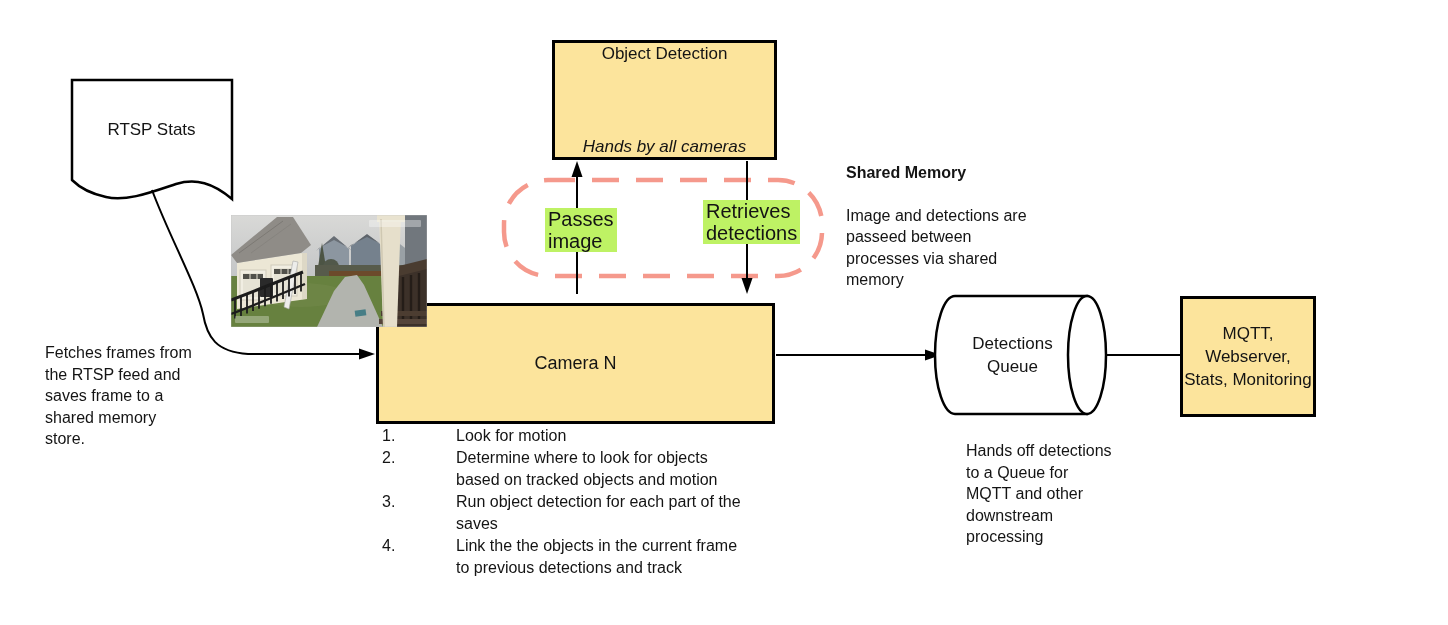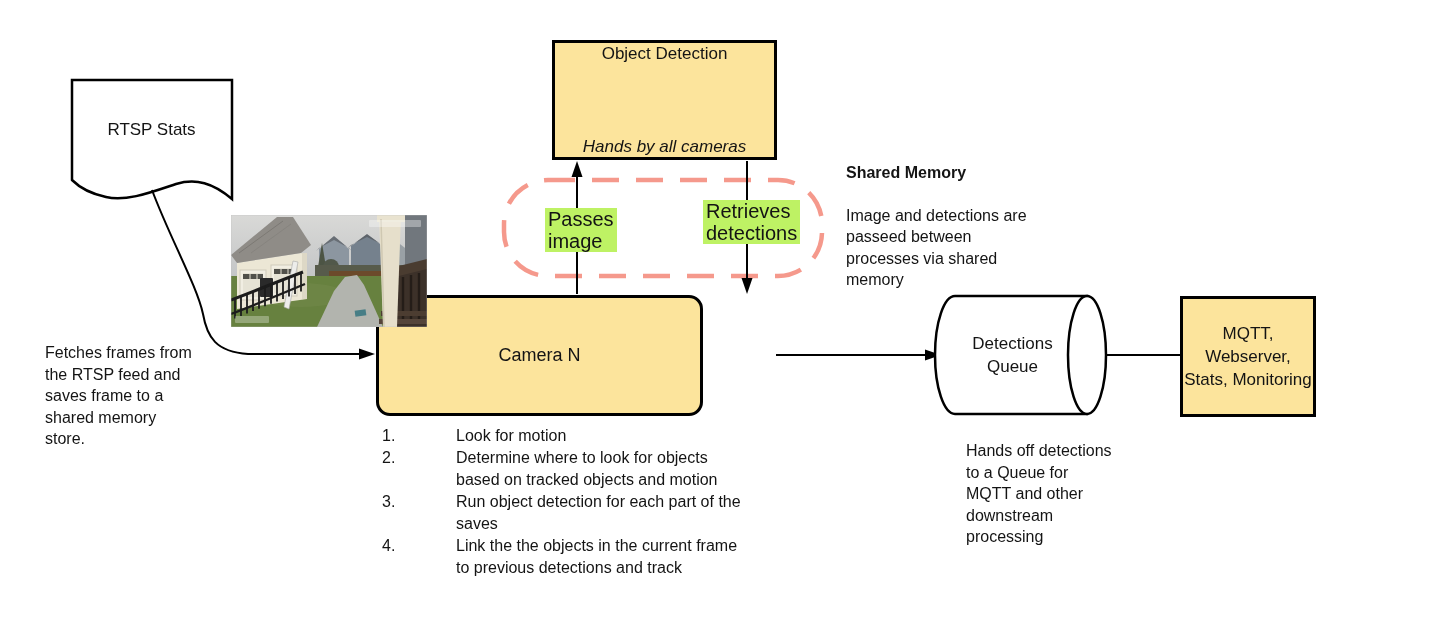--- a/index.html
+++ b/index.html
@@ -99,21 +99,21 @@
 passeed between
 processes via shared
 memory</div>
   </div>
 
   <div class="arrow-label" style="left:545px;top:208px;">Passes
 image</div>
   <div class="arrow-label" style="left:703px;top:200px;">Retrieves
 detections</div>
 
-  <div class="box" style="left:376px;top:295px;width:327px;height:121px;border-radius:14px;">
+  <div class="box" style="left:376px;top:303px;width:399px;height:121px;">
     <div class="big-label">Camera N</div>
   </div>
 
   <div class="snapshot">
     <svg width="196" height="112" viewBox="0 0 196 112">
       <defs>
         <linearGradient id="sky" x1="0" y1="0" x2="0" y2="1">
           <stop offset="0" stop-color="#D9D9D7"></stop>
             <stop offset="1" stop-color="#C3C5C6"></stop>
         </linearGradient>

